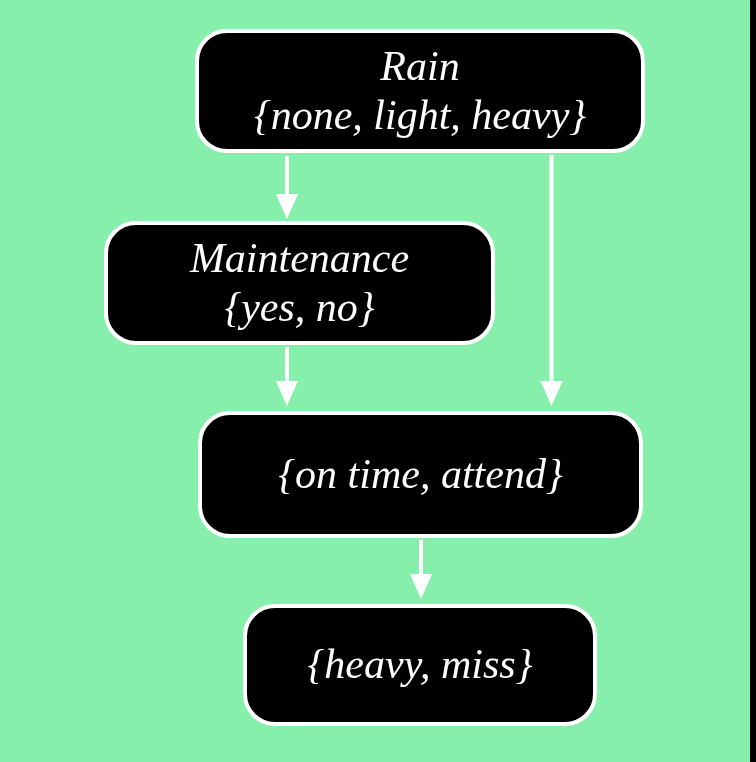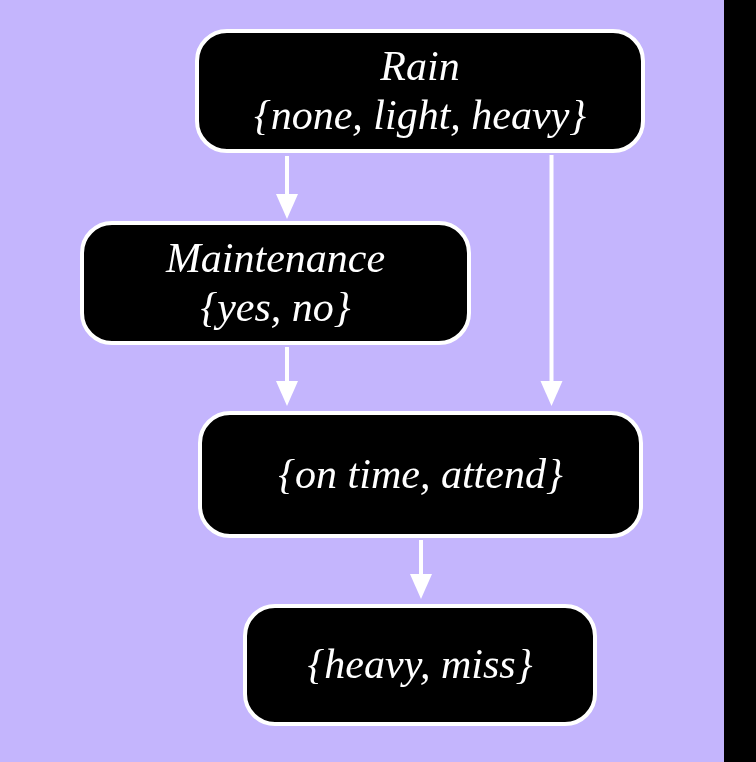--- a/index.html
+++ b/index.html
@@ -4,23 +4,24 @@
 <style>
   html, body {
     margin: 0;
     padding: 0;
     background: #000000;
   }
   #canvas {
     position: relative;
     width: 724px;
     height: 762px;
-    background: #c4b5fd;
+    background: #86efac;
     overflow: hidden;
     font-family: "Liberation Serif", "DejaVu Serif", serif;
+    padding-left: 26px;
   }
   .node {
     position: absolute;
     box-sizing: border-box;
     border: 4px solid #ffffff;
     border-radius: 32px;
     background: #000000;
     color: #ffffff;
     display: flex;
     flex-direction: column;
@@ -28,21 +29,21 @@
     justify-content: center;
     text-align: center;
     font-style: italic;
     font-size: 42px;
     line-height: 1.17;
     white-space: nowrap;
   }
   .node-title, .node-values { width: 100%; }
 
   #node-rain        { left: 195px; top: 29px;  width: 450px; height: 124px; }
-  #node-maintenance { left: 80px;  top: 221px; width: 391px; height: 124px; }
+  #node-maintenance { left: 104px;  top: 221px; width: 391px; height: 124px; }
   #node-train       { left: 198px; top: 411px; width: 445px; height: 127px; }
   #node-appointment { left: 243px; top: 604px; width: 354px; height: 122px; }
 
   #edges {
     position: absolute;
     left: 0;
     top: 0;
     width: 756px;
     height: 762px;
   }

